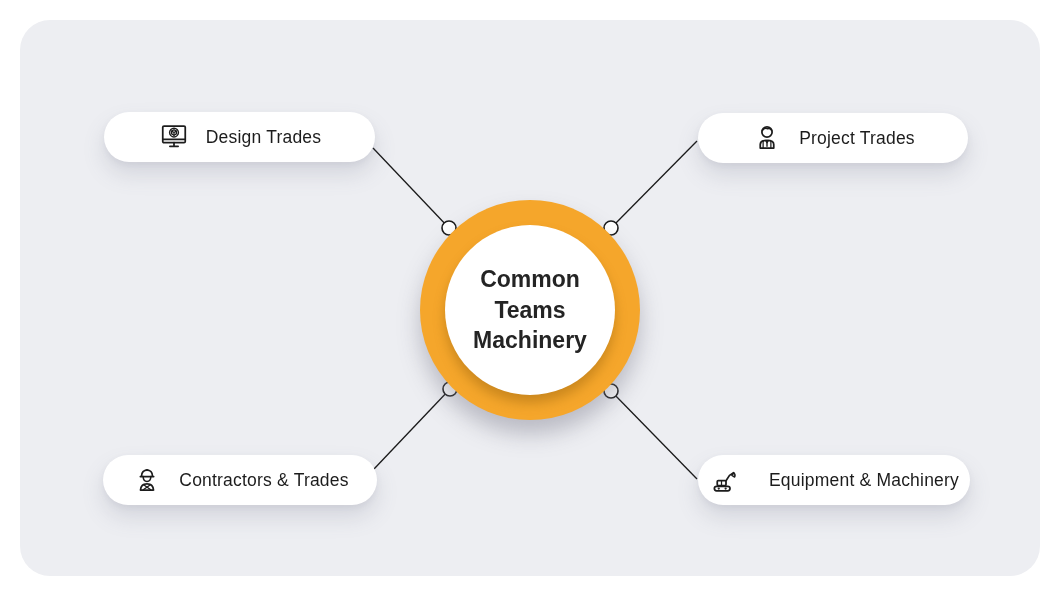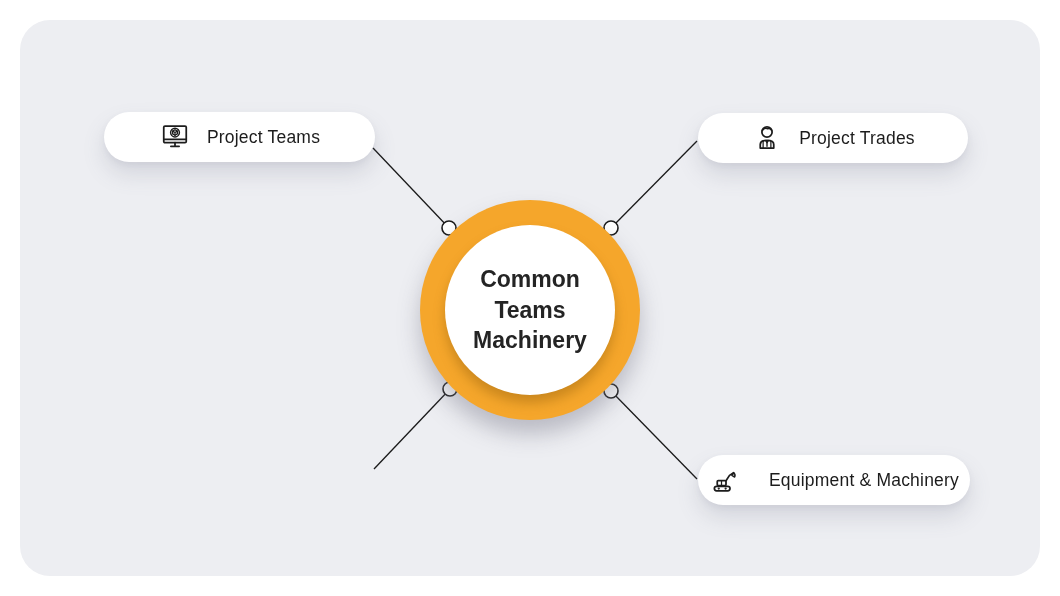--- a/index.html
+++ b/index.html
@@ -131,38 +131,52 @@
       <svg viewBox="0 0 24 24" fill="none" stroke="#1c1c1c" stroke-width="1.4" stroke-linecap="round" stroke-linejoin="round">
         <rect x="3" y="3.2" width="18" height="13.3" rx="1"></rect>
         <line x1="3.4" y1="13.9" x2="20.6" y2="13.9"></line>
         <line x1="12" y1="16.5" x2="12" y2="19"></line>
         <line x1="8.7" y1="19.4" x2="15.3" y2="19.4"></line>
         <circle cx="12" cy="8.4" r="3.5" stroke-width="1.2"></circle>
         <path d="M12 6.2 L13.9 7.3 L13.9 9.5 L12 10.6 L10.1 9.5 L10.1 7.3 Z" stroke-width="1"></path>
         <path d="M10.1 7.3 L12 8.4 L13.9 7.3 M12 8.4 L12 10.6" stroke-width="1"></path>
       </svg>
     </span>
-    <span class="pill-label">Project Teams</span>
+    <span class="pill-label">Design Trades</span>
   </div>
 
   <div class="node-pill pill-owners">
     <span class="pill-icon">
       <svg viewBox="0 0 24 24" fill="none" stroke="#1c1c1c" stroke-width="1.4" stroke-linecap="round" stroke-linejoin="round">
         <circle cx="12" cy="7.2" r="4.1"></circle>
         <path d="M8.2 6 Q10 3.4 12.6 4.6 Q14.8 3.9 15.8 6" stroke-width="1.2"></path>
         <path d="M6.6 20 L6.6 17.2 C6.6 15.2 8.8 13.9 12 13.9 C15.2 13.9 17.4 15.2 17.4 17.2 L17.4 20 Z"></path>
         <path d="M10.9 14 L12 15.8 L13.1 14" stroke-width="1.1"></path>
         <line x1="12" y1="15.8" x2="12" y2="18.6" stroke-width="1.1"></line>
         <line x1="8.9" y1="14.6" x2="8.9" y2="19.8" stroke-width="1"></line>
         <line x1="15.1" y1="14.6" x2="15.1" y2="19.8" stroke-width="1"></line>
       </svg>
     </span>
     <span class="pill-label">Project Trades</span>
   </div>
 
+  <div class="node-pill pill-contractors">
+    <span class="pill-icon">
+      <svg viewBox="0 0 24 24" fill="none" stroke="#1c1c1c" stroke-width="1.4" stroke-linecap="round" stroke-linejoin="round">
+        <path d="M7.6 8.9 C7.6 5.9 9.5 4 12 4 C14.5 4 16.4 5.9 16.4 8.9"></path>
+        <path d="M11 4.2 Q12 3.3 13 4.2" stroke-width="1.1"></path>
+        <line x1="6.7" y1="9.2" x2="17.3" y2="9.2"></line>
+        <path d="M8.9 9.2 C9 11.9 10.2 13.2 12 13.2 C13.8 13.2 15 11.9 15.1 9.2" stroke-width="1.2"></path>
+        <path d="M6.8 20 C7 16.6 9.1 15 12 15 C14.9 15 17 16.6 17.2 20 Z"></path>
+        <line x1="9" y1="15.6" x2="15" y2="19.8" stroke-width="1.1"></line>
+        <line x1="15" y1="15.6" x2="9" y2="19.8" stroke-width="1.1"></line>
+      </svg>
+    </span>
+    <span class="pill-label">Contractors &amp; Trades</span>
+  </div>
 
   <div class="node-pill pill-equipment">
     <span class="pill-icon">
       <svg viewBox="0 0 24 24" fill="none" stroke="#1c1c1c" stroke-width="1.4" stroke-linecap="round" stroke-linejoin="round">
         <rect x="3.5" y="17" width="12.5" height="3.6" rx="1.8"></rect>
         <circle cx="7" cy="18.8" r="0.4" stroke-width="1"></circle>
         <circle cx="12.5" cy="18.8" r="0.4" stroke-width="1"></circle>
         <rect x="5.8" y="12.4" width="7" height="4" rx="0.8"></rect>
         <line x1="9.2" y1="12.4" x2="9.2" y2="16.4" stroke-width="1"></line>
         <path d="M12.8 12.6 L15.6 8.3 L18.9 6.2"></path>

